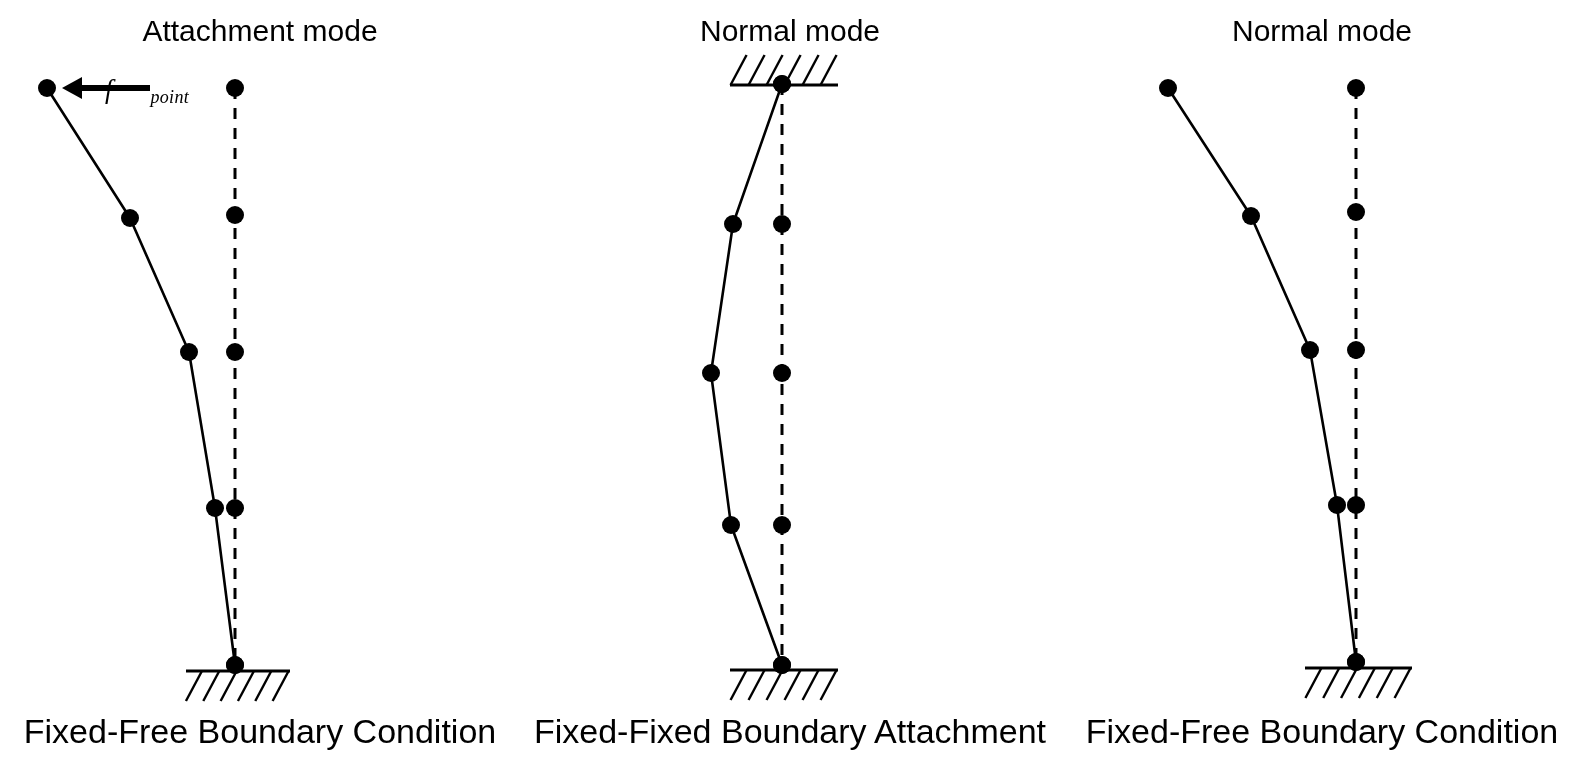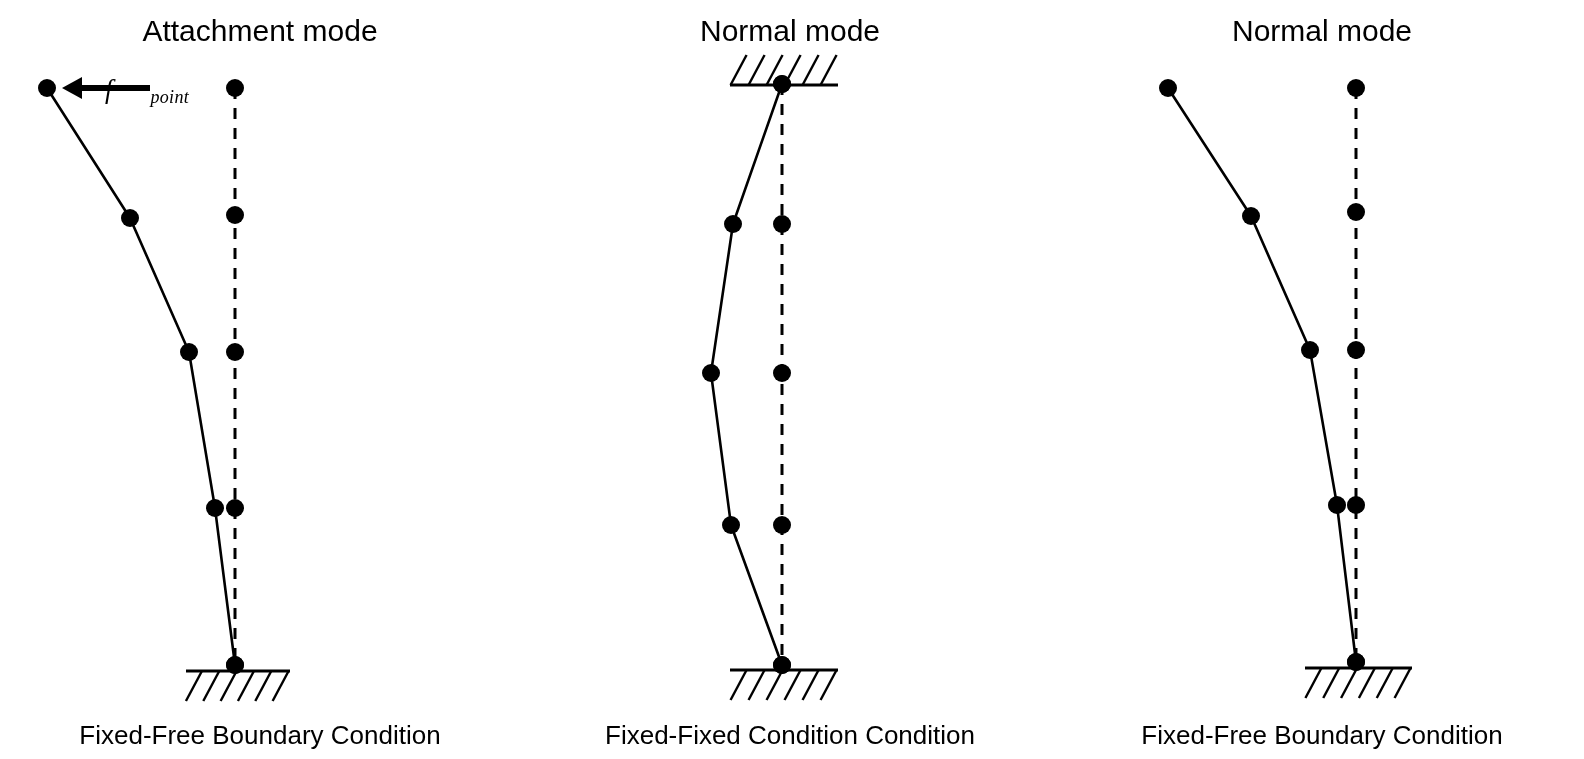--- a/index.html
+++ b/index.html
@@ -43,21 +43,21 @@
   }
   #panel-1 .panel-title { left: 0; }
   #panel-2 .panel-title { left: 0; }
   #panel-3 .panel-title { left: 0; }
 
   .panel-caption {
     position: absolute;
     bottom: 8px;
     width: 100%;
     text-align: center;
-    font-size: 26px;
+    font-size: 34px;
     font-family: "Liberation Sans", sans-serif;
     white-space: nowrap;
   }
 
   .diagram-svg {
     position: absolute;
     left: 0;
     top: 0;
     width: 100%;
     height: 759px;
@@ -150,21 +150,21 @@
           <line x1="730" y1="670" x2="838" y2="670" stroke="#000000" stroke-width="3.2" stroke-linecap="butt"></line>
           <line x1="746.56" y1="670" x2="730.56" y2="700" stroke="#000000" stroke-width="2.4"></line>
           <line x1="764.56" y1="670" x2="748.56" y2="700" stroke="#000000" stroke-width="2.4"></line>
           <line x1="782.56" y1="670" x2="766.56" y2="700" stroke="#000000" stroke-width="2.4"></line>
           <line x1="800.56" y1="670" x2="784.56" y2="700" stroke="#000000" stroke-width="2.4"></line>
           <line x1="818.56" y1="670" x2="802.56" y2="700" stroke="#000000" stroke-width="2.4"></line>
           <line x1="836.56" y1="670" x2="820.56" y2="700" stroke="#000000" stroke-width="2.4"></line>
         </g>
       </svg>
 
-    <div class="panel-caption">Fixed-Fixed Condition Condition</div>
+    <div class="panel-caption">Fixed-Fixed Boundary Attachment</div>
   </div>
 
   <div class="panel" id="panel-3">
     <div class="panel-title">Normal mode</div>
 
     <svg class="diagram-svg" id="svg-3" viewBox="1060 0 524 759">
         <line x1="1356" y1="88" x2="1356" y2="662" stroke="#000000" stroke-width="3" stroke-dasharray="11 9" stroke-linecap="butt"></line>
         <polyline points="1168,88 1251,216 1310,350 1337,505 1356,662" fill="none" stroke="#000000" stroke-width="2.6" stroke-linejoin="round" stroke-linecap="round"></polyline>
         <circle cx="1356" cy="88" r="9" fill="#000000"></circle>
         <circle cx="1356" cy="212" r="9" fill="#000000"></circle>

